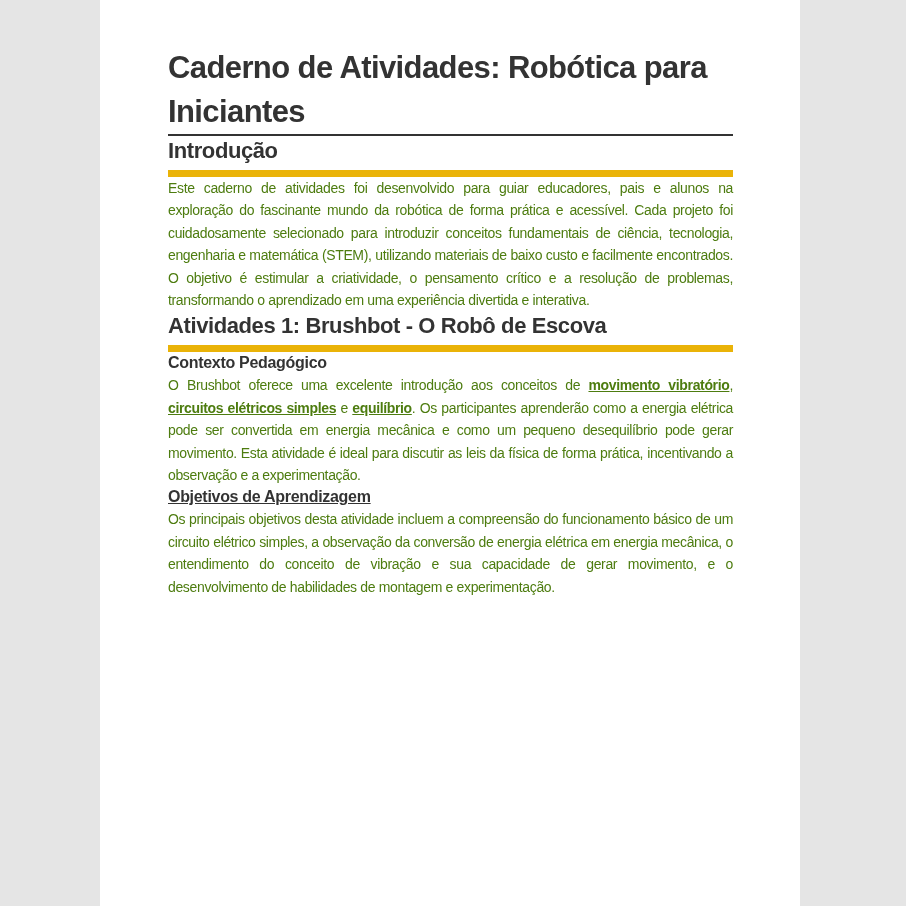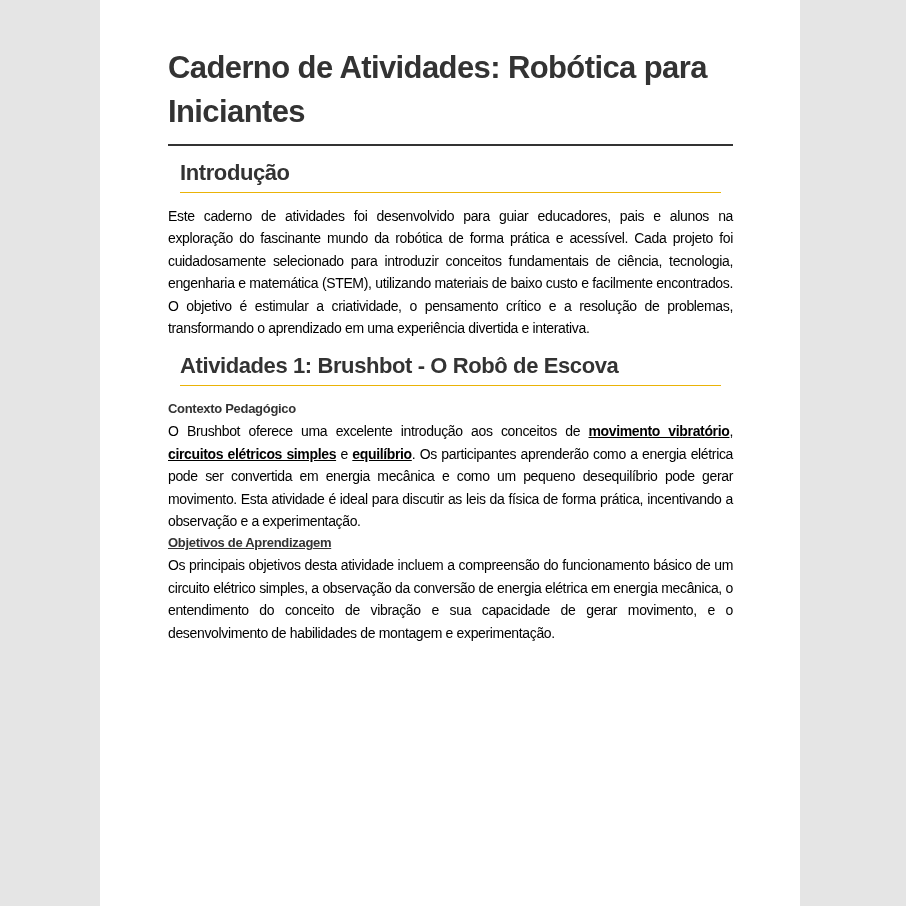--- a/index.html
+++ b/index.html
@@ -23,47 +23,46 @@
       color: #333333;
     }
     h1.doc-title {
       margin: 0;
       padding-top: 46px;
       font-size: 31px;
       line-height: 44px;
       font-weight: bold;
       color: #333333;
       letter-spacing: -0.6px;
-      padding-bottom: 10px;
       border-bottom: 2px solid #333333;
     }
     h2.section-title {
-      margin: 12px;
+      margin: 0;
       font-size: 22px;
       line-height: 30px;
       font-weight: bold;
       color: #333333;
       letter-spacing: -0.4px;
       padding-bottom: 4px;
-      border-bottom: 1px solid #eab308;
+      border-bottom: 7px solid #eab308;
     }
     h3.sub-title {
       margin: 0;
-      font-size: 13px;
+      font-size: 16px;
       line-height: 22px;
       font-weight: bold;
       color: #333333;
       letter-spacing: -0.3px;
     }
     p.body-text {
       margin: 0;
       font-size: 14px;
       line-height: 22.4px;
       text-align: justify;
-      color: #000000;
+      color: #4d7c0f;
       letter-spacing: -0.35px;
     }
     p.body-text b { font-weight: bold; text-decoration: underline; }
     .intro-h2 { margin-top: 33px; }
     .intro-p { margin-top: 14px; }
     .act-h2 { margin-top: 33px; }
     .ctx-h3 { margin-top: 28px; }
     .ctx-p { margin-top: 13px; }
     .obj-h3 { margin-top: 28px; text-decoration: underline; }
     .obj-p { margin-top: 14px; }

